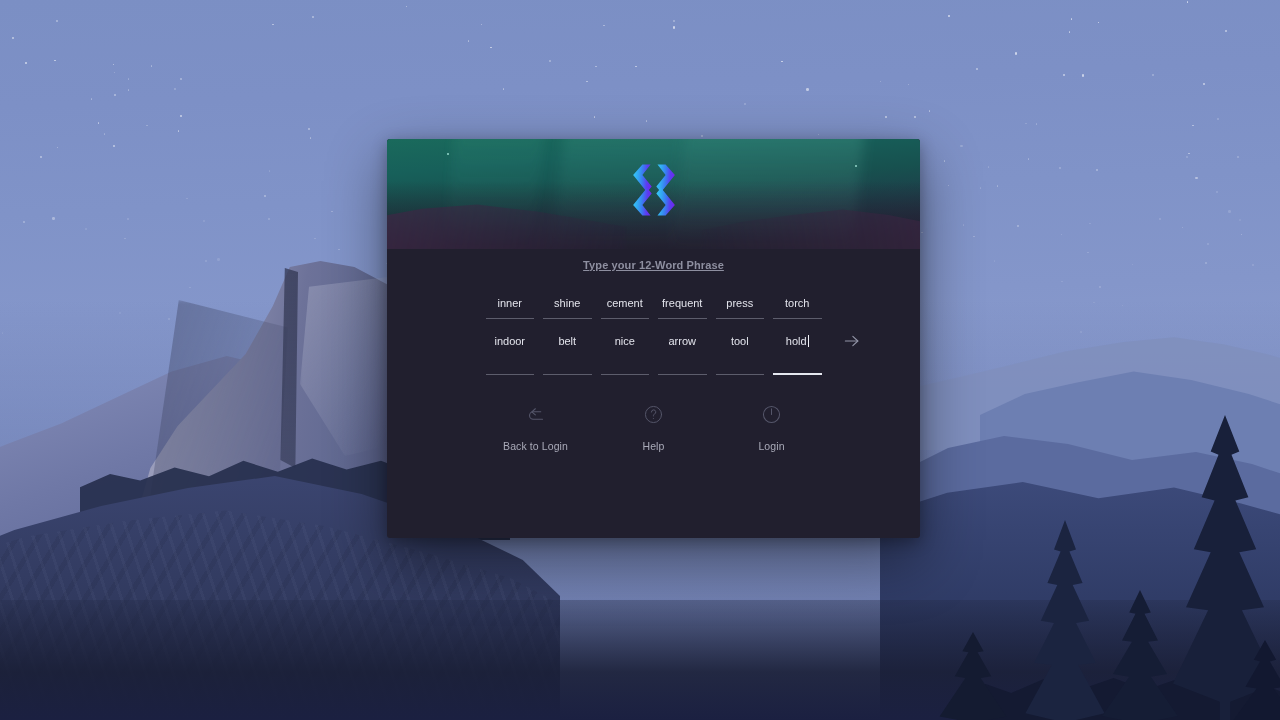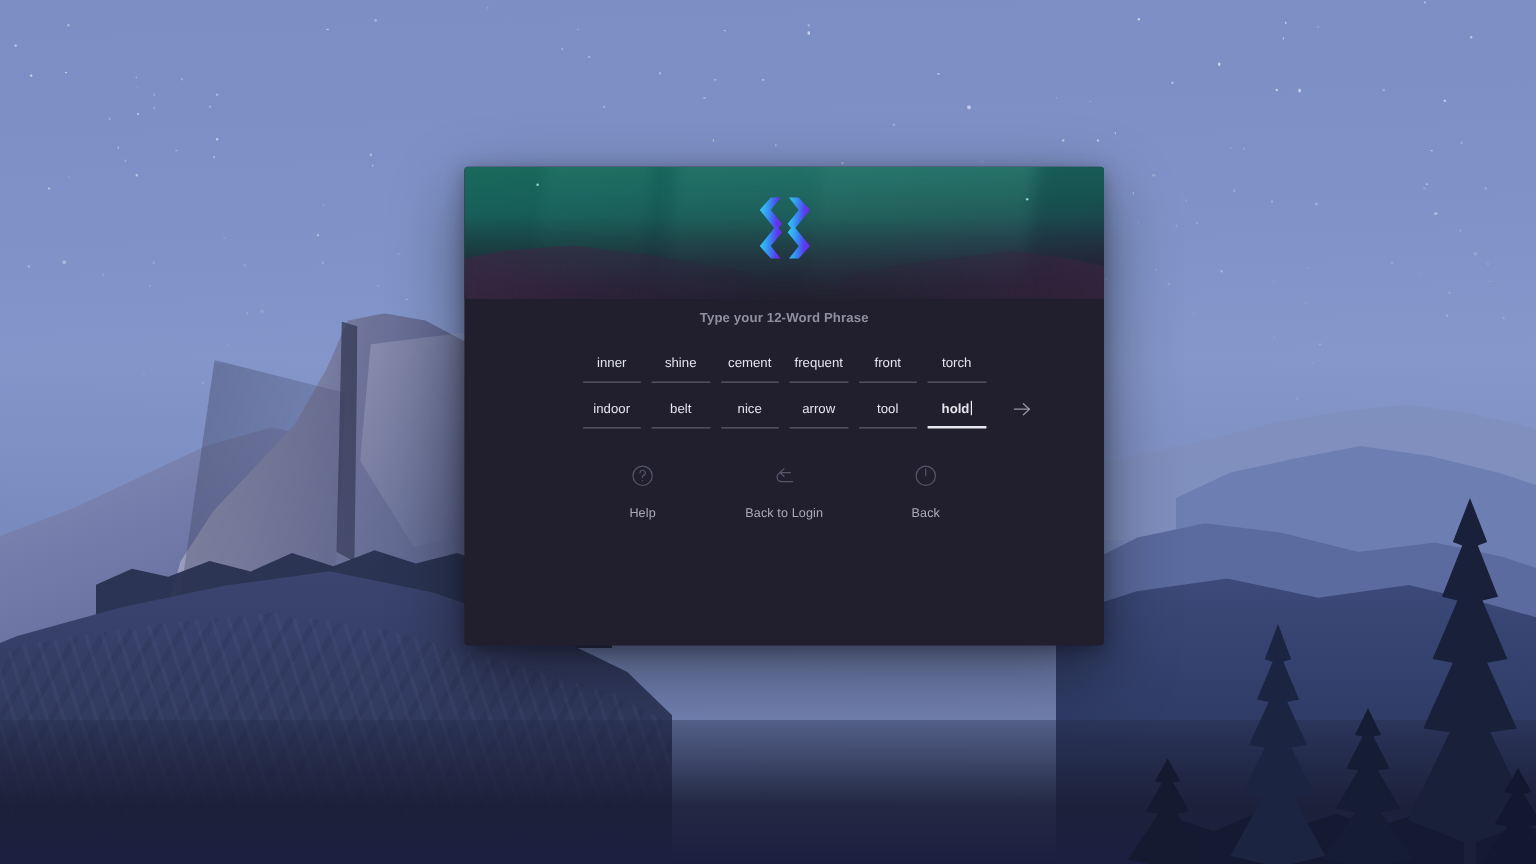--- a/index.html
+++ b/index.html
@@ -292,20 +292,21 @@
     font-weight: 400;
     letter-spacing: .1px;
     line-height: 1.2;
   }
   .app-subtitle {
     margin-top: 10px;
     color: #8e8fa0;
     font-size: 11px;
     font-weight: bold;
     letter-spacing: .1px;
+    text-decoration: underline;
   }
 
   
   .seed-area {
     margin-top: 22px;
     position: relative;
     padding: 0 0 0 0;
   }
   .seed-rows {
     width: 336px;
@@ -319,22 +320,21 @@
   .word-cell {
     flex: 1 1 0;
     min-width: 0;
     text-align: center;
     padding-bottom: 7px;
     border-bottom: 1px solid rgba(176,178,196,.42);
     position: relative;
   }
   .word-cell.focused {
     border-bottom: 2px solid rgba(240,242,250,.95);
-    padding-bottom: 6px;
-    font-weight: bold;
+    padding-bottom: 24px;
   }
   .word-text {
     display: inline-block;
     color: #e3e4ec;
     font-size: 11px;
     line-height: 15px;
     white-space: nowrap;
   }
   .caret {
     display: inline-block;
@@ -637,21 +637,21 @@
       <div class="app-subtitle">Type your 12-Word Phrase</div>
     </div>
 
     <div class="seed-area">
       <div class="seed-rows" id="seed-rows">
           <div class="seed-row">
             <div class="word-cell"><span class="word-text">inner</span></div>
             <div class="word-cell"><span class="word-text">shine</span></div>
             <div class="word-cell"><span class="word-text">cement</span></div>
             <div class="word-cell"><span class="word-text">frequent</span></div>
-            <div class="word-cell"><span class="word-text">front</span></div>
+            <div class="word-cell"><span class="word-text">press</span></div>
             <div class="word-cell"><span class="word-text">torch</span></div>
           </div>
           <div class="seed-row">
             <div class="word-cell"><span class="word-text">indoor</span></div>
             <div class="word-cell"><span class="word-text">belt</span></div>
             <div class="word-cell"><span class="word-text">nice</span></div>
             <div class="word-cell"><span class="word-text">arrow</span></div>
             <div class="word-cell"><span class="word-text">tool</span></div>
             <div class="word-cell focused"><span class="word-text">hold</span><span class="caret"></span></div>
           </div>
@@ -660,44 +660,44 @@
       <div class="submit-arrow" title="Unlock">
         <svg viewBox="0 0 24 24" width="20" height="20" fill="none" stroke="currentColor" stroke-width="1.3" stroke-linecap="round" stroke-linejoin="round">
           <line x1="4" y1="12" x2="19" y2="12"></line>
           <polyline points="13,6.5 19,12 13,17.5"></polyline>
         </svg>
       </div>
 
     </div>
 
     <div class="footer-actions" id="footer-actions">
+        <div class="action">
+          <div class="action-icon">
+            <svg viewBox="0 0 24 24" width="21" height="21" fill="none" stroke="currentColor" stroke-width="1.25" stroke-linecap="round" stroke-linejoin="round">
+              <path d="M20 17.5H9.5a4.3 4.3 0 0 1 0-8.6H18"></path>
+              <polyline points="11.8,5.4 7.8,8.9 11.8,12.4"></polyline>
+            </svg>
+          </div>
+          <div class="action-label">Back to Login</div>
+        </div>
         <div class="action">
           <div class="action-icon">
             <svg viewBox="0 0 24 24" width="21" height="21" fill="none" stroke="currentColor" stroke-width="1.1" stroke-linecap="round" stroke-linejoin="round">
               <circle cx="12" cy="12" r="9.2"></circle>
               <path d="M9.6 9.2a2.5 2.5 0 1 1 3.3 2.4c-.7.3-1 .9-1 1.6v.5"></path>
               <circle cx="11.9" cy="16.6" r="0.65" fill="currentColor" stroke="none"></circle>
             </svg>
           </div>
           <div class="action-label">Help</div>
         </div>
         <div class="action">
           <div class="action-icon">
-            <svg viewBox="0 0 24 24" width="21" height="21" fill="none" stroke="currentColor" stroke-width="1.25" stroke-linecap="round" stroke-linejoin="round">
-              <path d="M20 17.5H9.5a4.3 4.3 0 0 1 0-8.6H18"></path>
-              <polyline points="11.8,5.4 7.8,8.9 11.8,12.4"></polyline>
-            </svg>
-          </div>
-          <div class="action-label">Back to Login</div>
-        </div>
-        <div class="action">
-          <div class="action-icon">
             <svg viewBox="0 0 24 24" width="21" height="21" fill="none" stroke="currentColor" stroke-width="1.15" stroke-linecap="round" stroke-linejoin="round">
               <circle cx="12" cy="12" r="9.2"></circle>
               <line x1="12" y1="5.4" x2="12" y2="12"></line>
             </svg>
           </div>
-          <div class="action-label">Back</div>
+          <div class="action-label">Login</div>
         </div>
       </div>
 
   </div>
 </div>
 
 </body></html>

